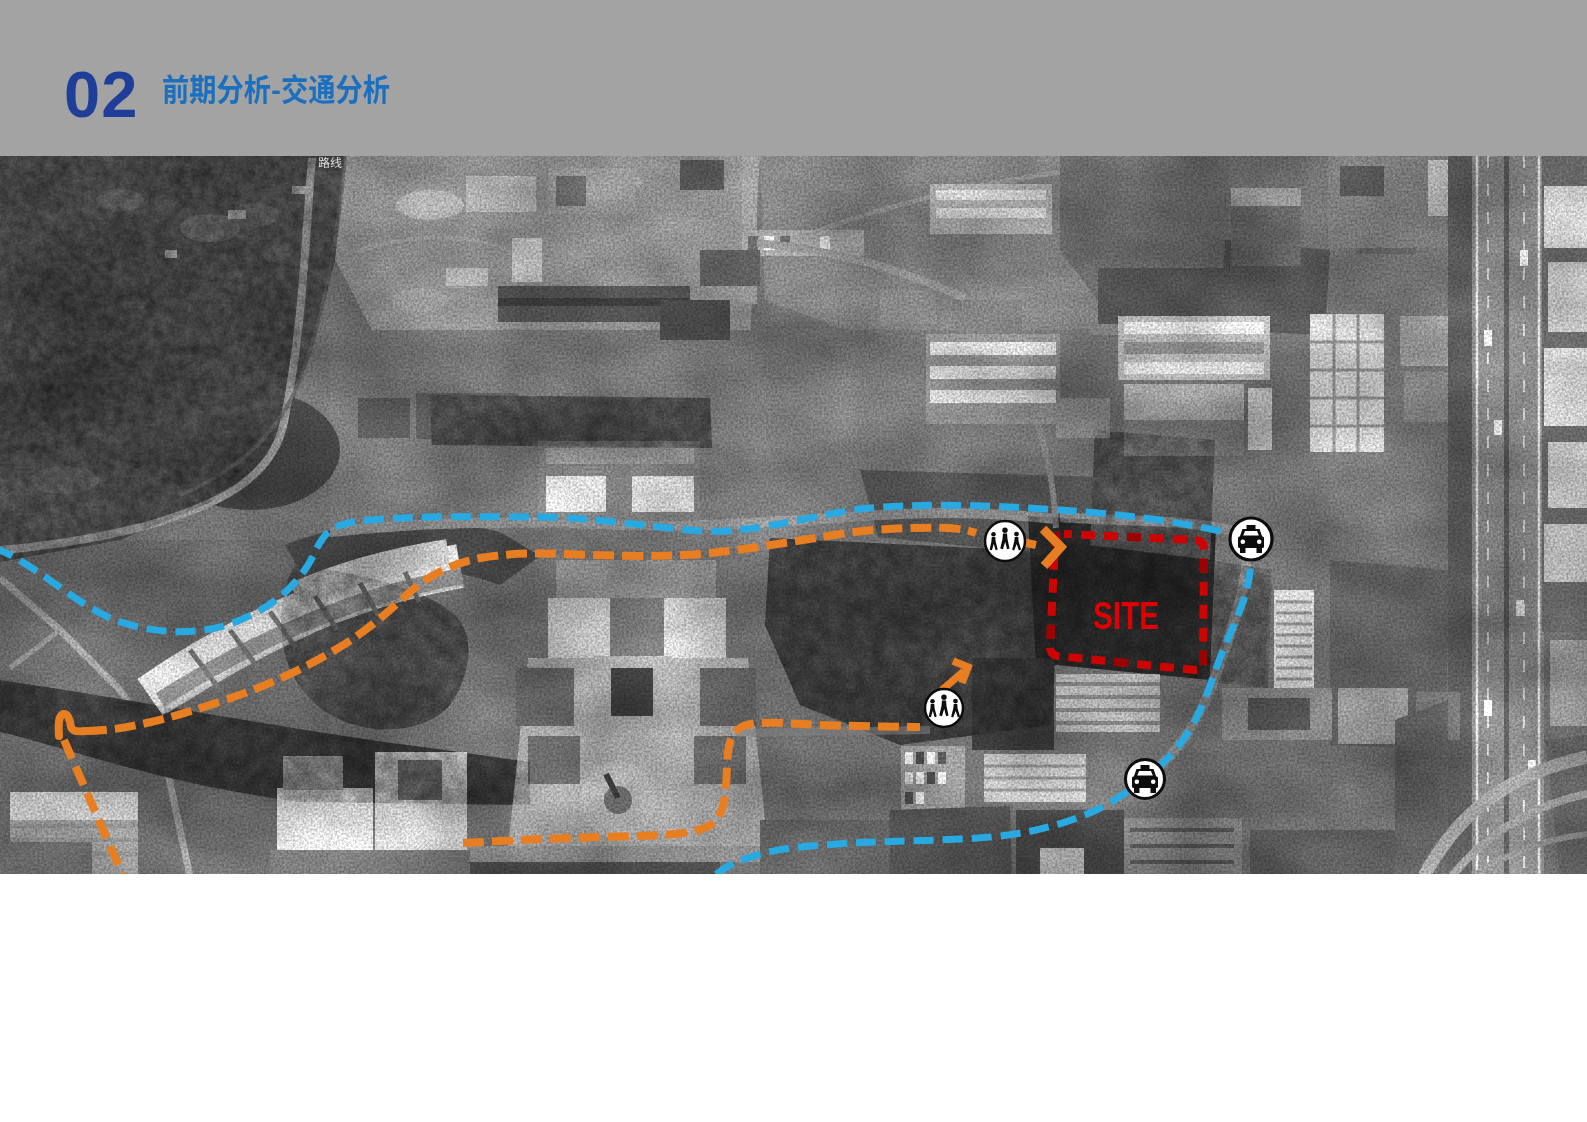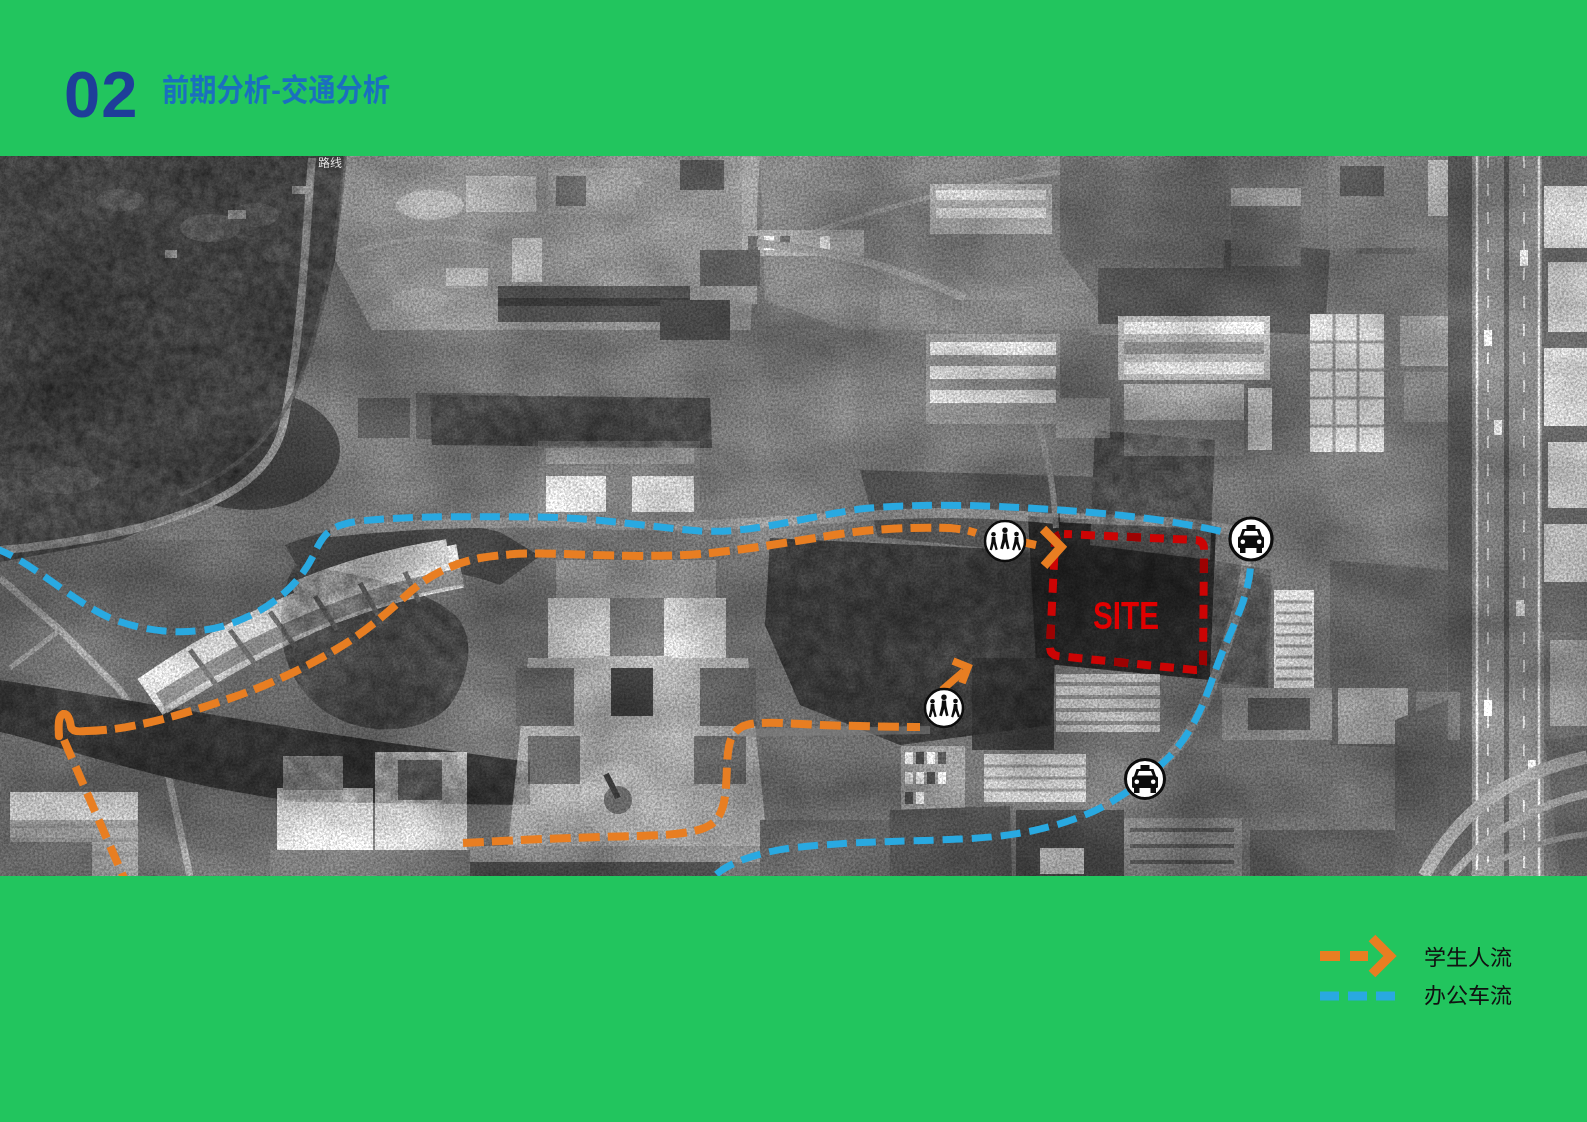--- a/index.html
+++ b/index.html
@@ -1,15 +1,15 @@
 <!DOCTYPE html>
 <html><head><meta charset="utf-8">
 <style>
 html,body{margin:0;padding:0;background:#ffffff;font-family:"Liberation Sans",sans-serif;}
-#page{position:relative;width:1587px;height:1122px;overflow:hidden;background:#22c55e;}
+#page{position:relative;width:1587px;height:874px;overflow:hidden;background:#a3a3a3;}
 .abs{position:absolute;}
 </style></head>
 <body>
 <div id="page">
 
 <div class="abs" style="left:64px;top:57px;color:#1e3e99;font-size:65px;font-weight:bold;letter-spacing:1px;">02</div>
 
 <div class="abs" style="left:162px;top:74px;"><svg width="228" height="30" viewBox="0 -860 8370 940" preserveAspectRatio="none" fill="#1b6fbf" xmlns="http://www.w3.org/2000/svg">
         <path transform="translate(0,0) scale(1,-1)" d="M583 513V103H693V513ZM783 541V43C783 30 778 26 762 26C746 25 693 25 642 27C660 -4 679 -54 685 -86C758 -87 812 -84 851 -66C890 -47 901 -17 901 42V541ZM697 853C677 806 645 747 615 701H336L391 720C374 758 333 812 297 851L183 811C211 778 241 735 259 701H45V592H955V701H752C776 736 803 775 827 814ZM382 272V207H213V272ZM382 361H213V423H382ZM100 524V-84H213V119H382V30C382 18 378 14 365 14C352 13 311 13 275 15C290 -12 307 -57 313 -87C375 -87 420 -85 454 -68C487 -51 497 -22 497 28V524Z"></path>
         <path transform="translate(1000,0) scale(1,-1)" d="M154 142C126 82 75 19 22 -21C49 -37 96 -71 118 -92C172 -43 231 35 268 109ZM822 696V579H678V696ZM303 97C342 50 391 -15 411 -55L493 -8L484 -24C510 -35 560 -71 579 -92C633 -2 658 123 670 243H822V44C822 29 816 24 802 24C787 24 738 23 696 26C711 -4 726 -57 730 -88C805 -89 856 -86 891 -67C926 -48 937 -16 937 43V805H565V437C565 306 560 137 502 11C476 51 431 106 394 147ZM822 473V350H676L678 437V473ZM353 838V732H228V838H120V732H42V627H120V254H30V149H525V254H463V627H532V732H463V838ZM228 627H353V568H228ZM228 477H353V413H228ZM228 321H353V254H228Z"></path>

